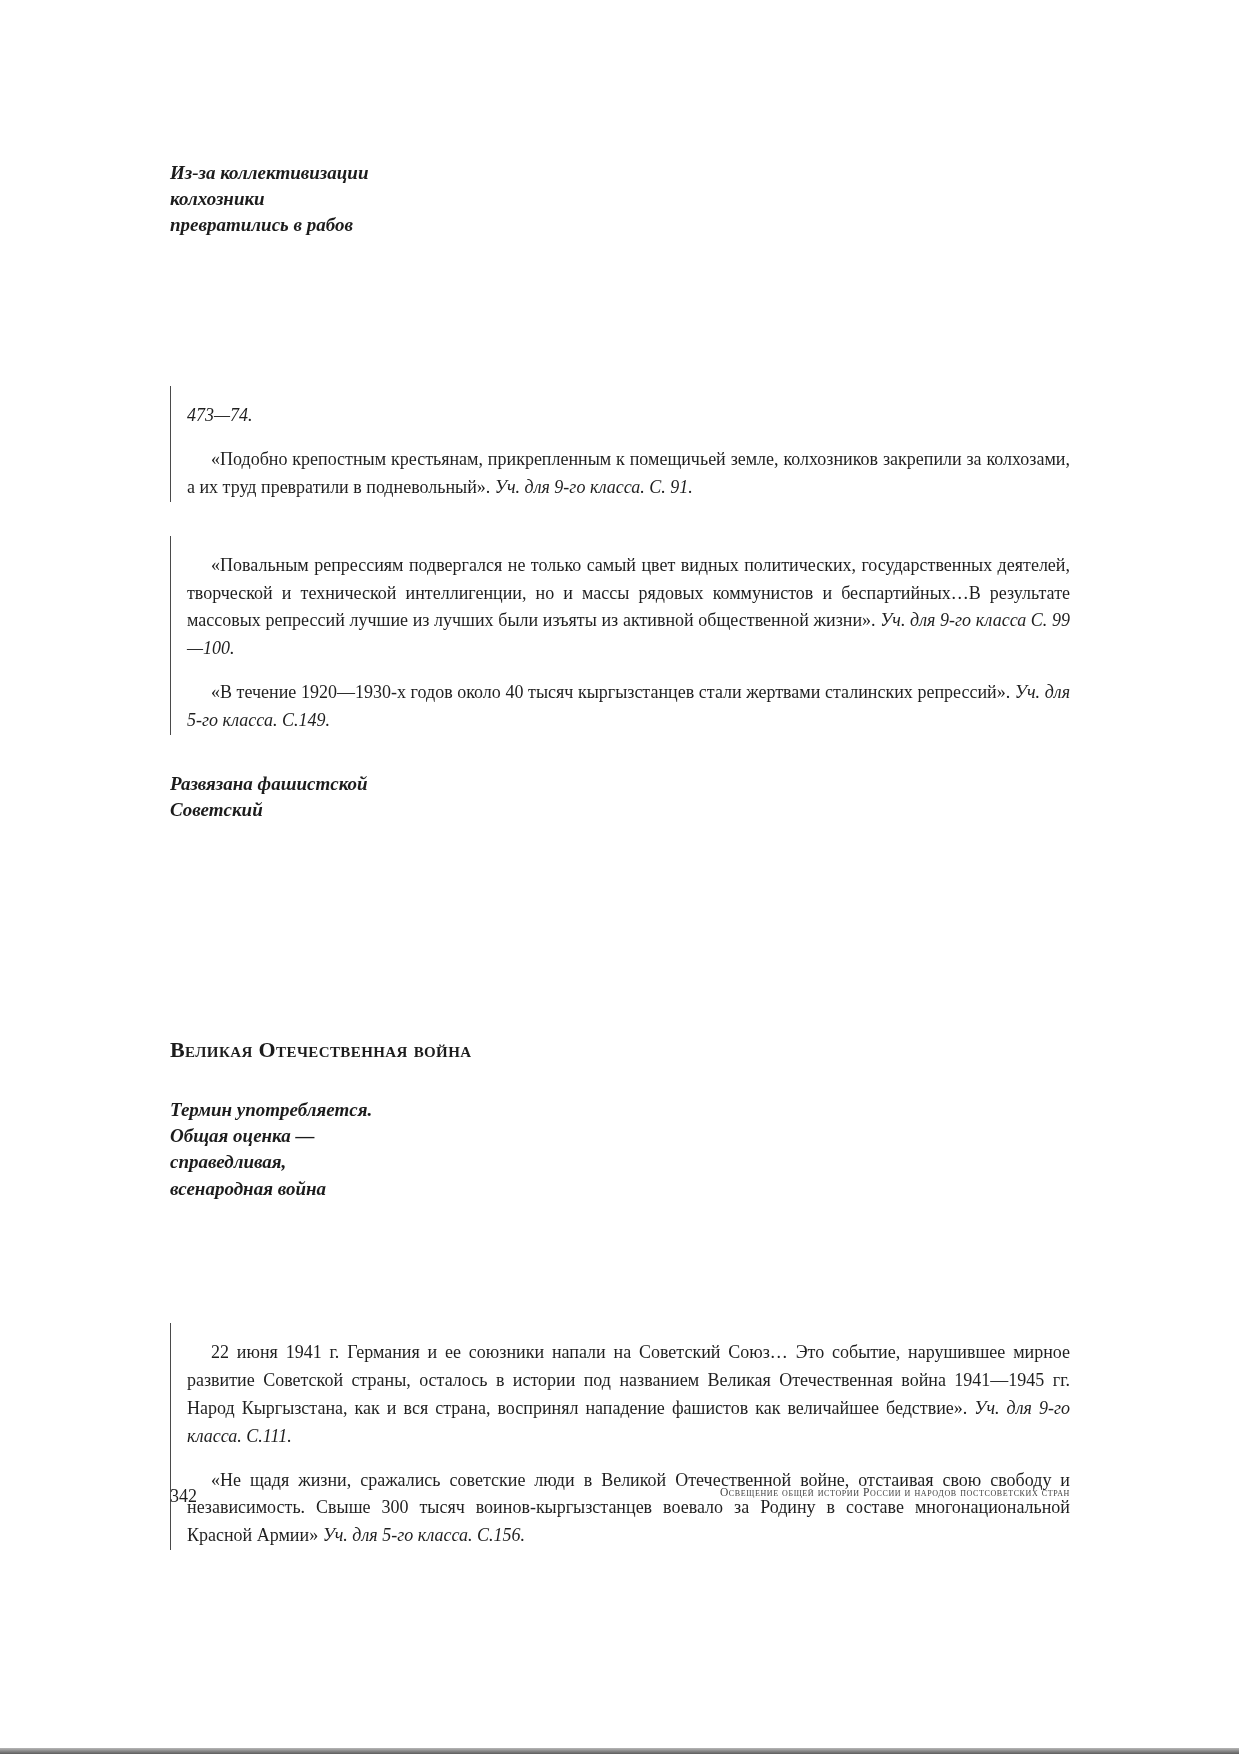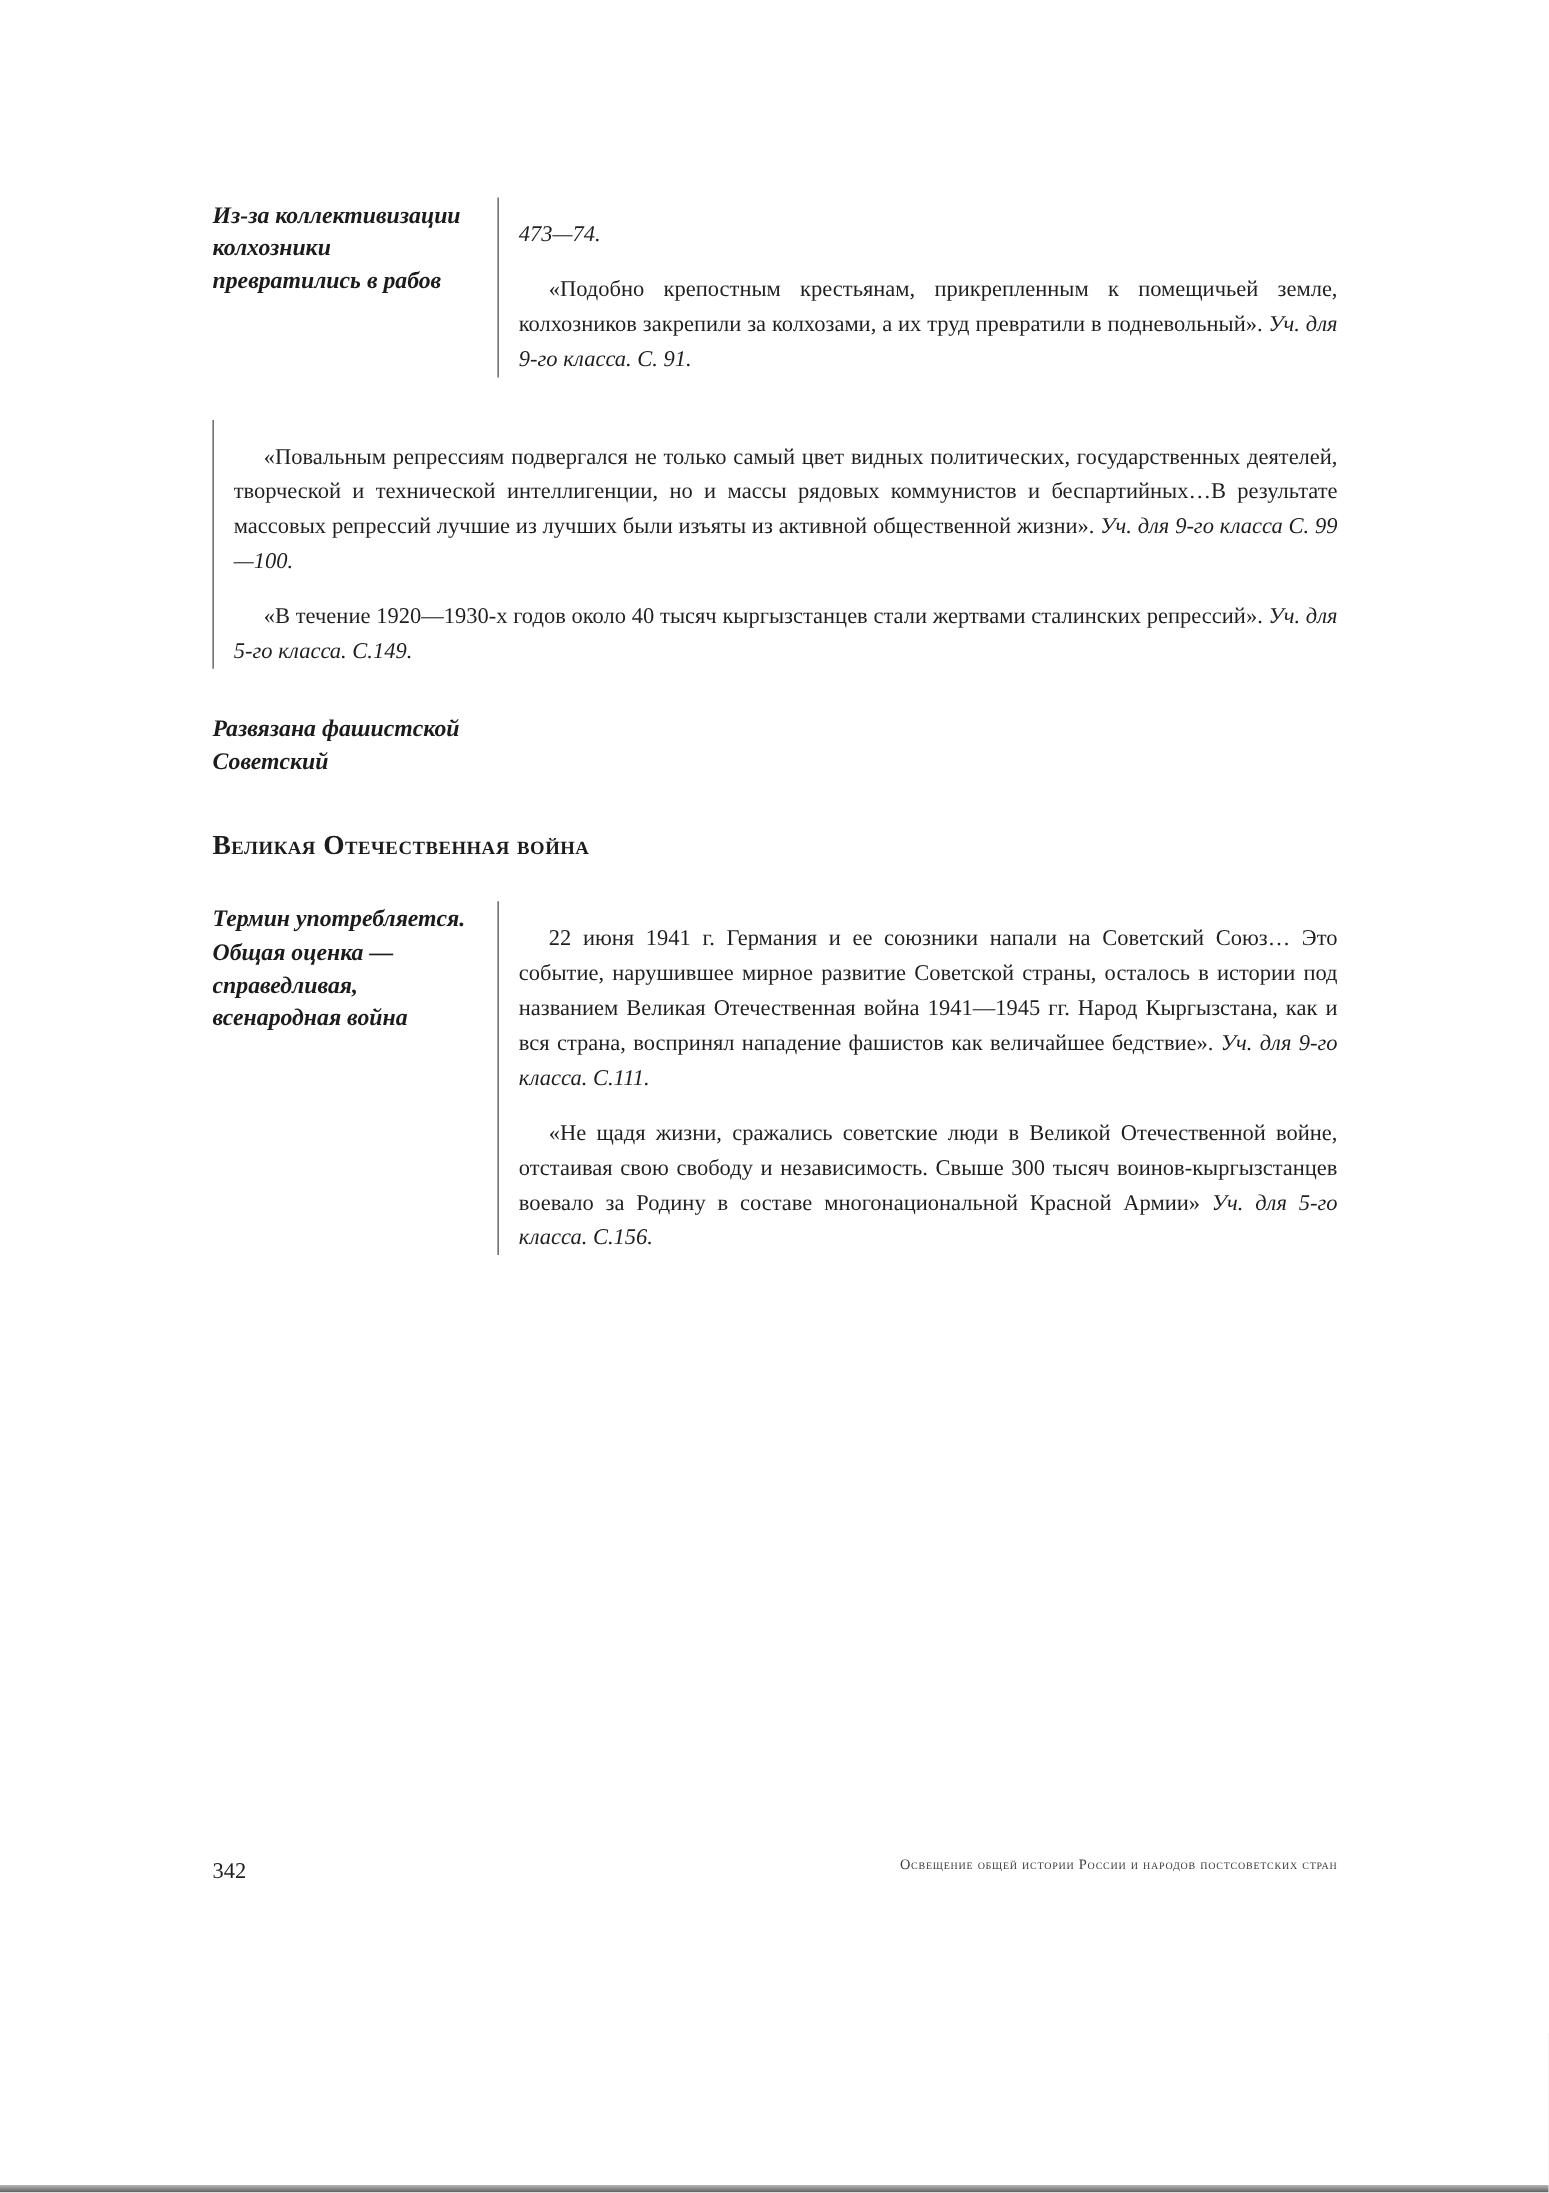--- a/index.html
+++ b/index.html
@@ -28,20 +28,21 @@
     font-weight: bold;
     font-variant: small-caps;
     letter-spacing: 0.4px;
     color: #1c1c1c;
     margin: 40px 0 32px 0;
   }
   .row {
     display: flex;
     align-items: stretch;
     margin-bottom: 34px;
+    flex-direction: column;
   }
   .term {
     width: 228px;
     flex: 0 0 228px;
     box-sizing: border-box;
     padding-right: 14px;
     padding-top: 2px;
     font-size: 19px;
     line-height: 1.38;
     font-weight: bold;

